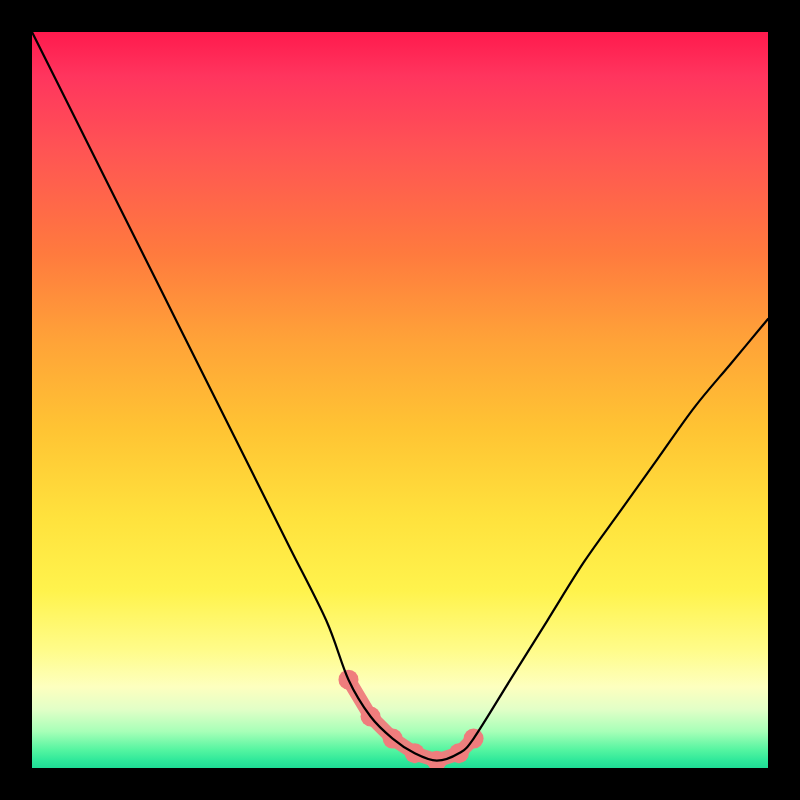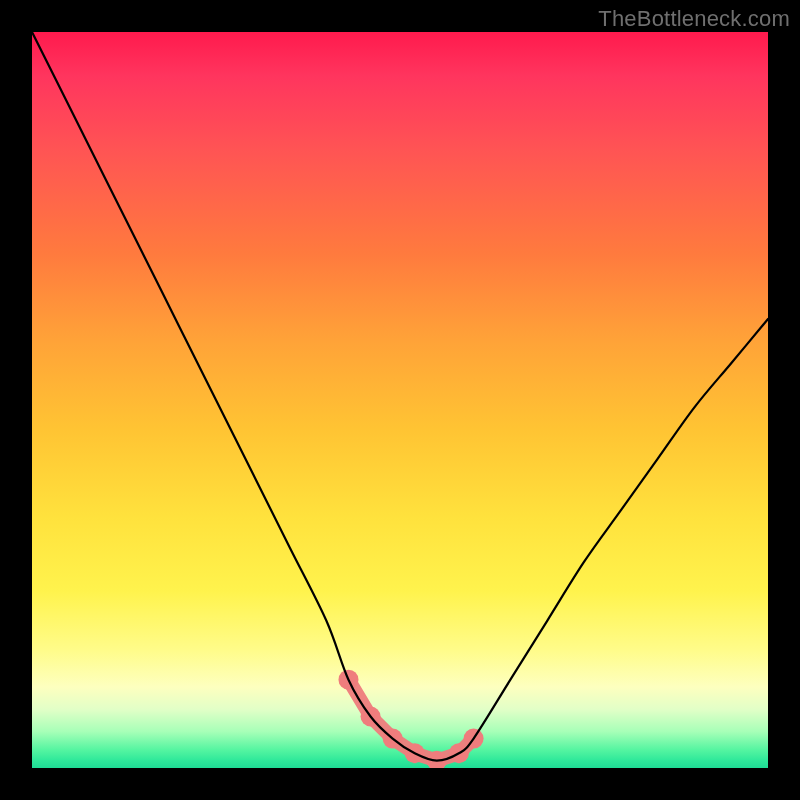--- a/index.html
+++ b/index.html
@@ -58,21 +58,20 @@
     top: 0;
     left: 0;
     width: 736px;
     height: 736px;
   }
 </style>
 </head>
 <body>
 
 <div class="frame">
-  <div class="watermark">TheBottleneck.com</div>
   <div class="plot">
     <svg class="curve" viewBox="0 0 736 736">
       <g id="marker-group">
           <line x1="316.48" y1="647.6800000000001" x2="338.56" y2="684.48" stroke="#ef7d7d" stroke-width="14" stroke-linecap="round" opacity="0.95"></line>
           <line x1="338.56" y1="684.48" x2="360.64" y2="706.56" stroke="#ef7d7d" stroke-width="14" stroke-linecap="round" opacity="0.95"></line>
           <line x1="360.64" y1="706.56" x2="382.72" y2="721.28" stroke="#ef7d7d" stroke-width="14" stroke-linecap="round" opacity="0.95"></line>
           <line x1="382.72" y1="721.28" x2="404.8" y2="728.64" stroke="#ef7d7d" stroke-width="14" stroke-linecap="round" opacity="0.95"></line>
           <line x1="404.8" y1="728.64" x2="426.88" y2="721.28" stroke="#ef7d7d" stroke-width="14" stroke-linecap="round" opacity="0.95"></line>
           <line x1="426.88" y1="721.28" x2="441.59999999999997" y2="706.56" stroke="#ef7d7d" stroke-width="14" stroke-linecap="round" opacity="0.95"></line>
           <circle cx="316.48" cy="647.6800000000001" r="10" fill="#ef7d7d"></circle>

